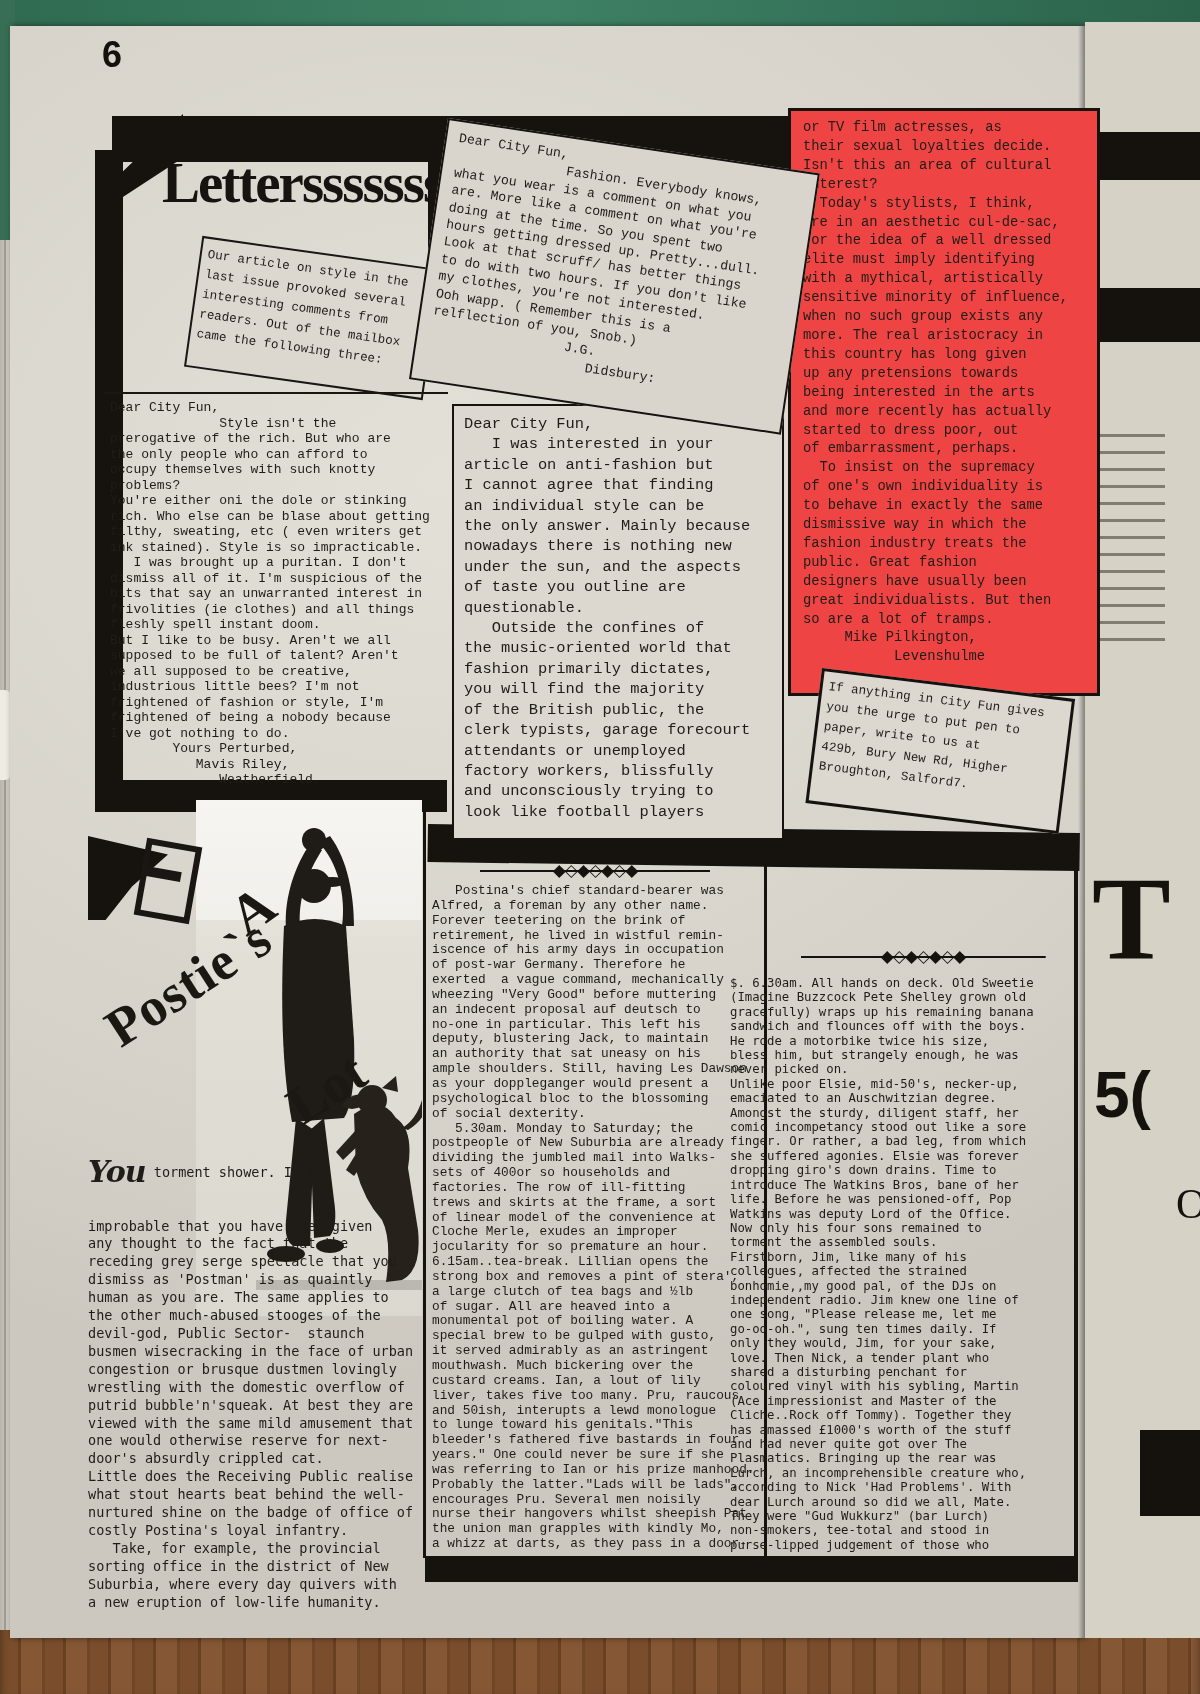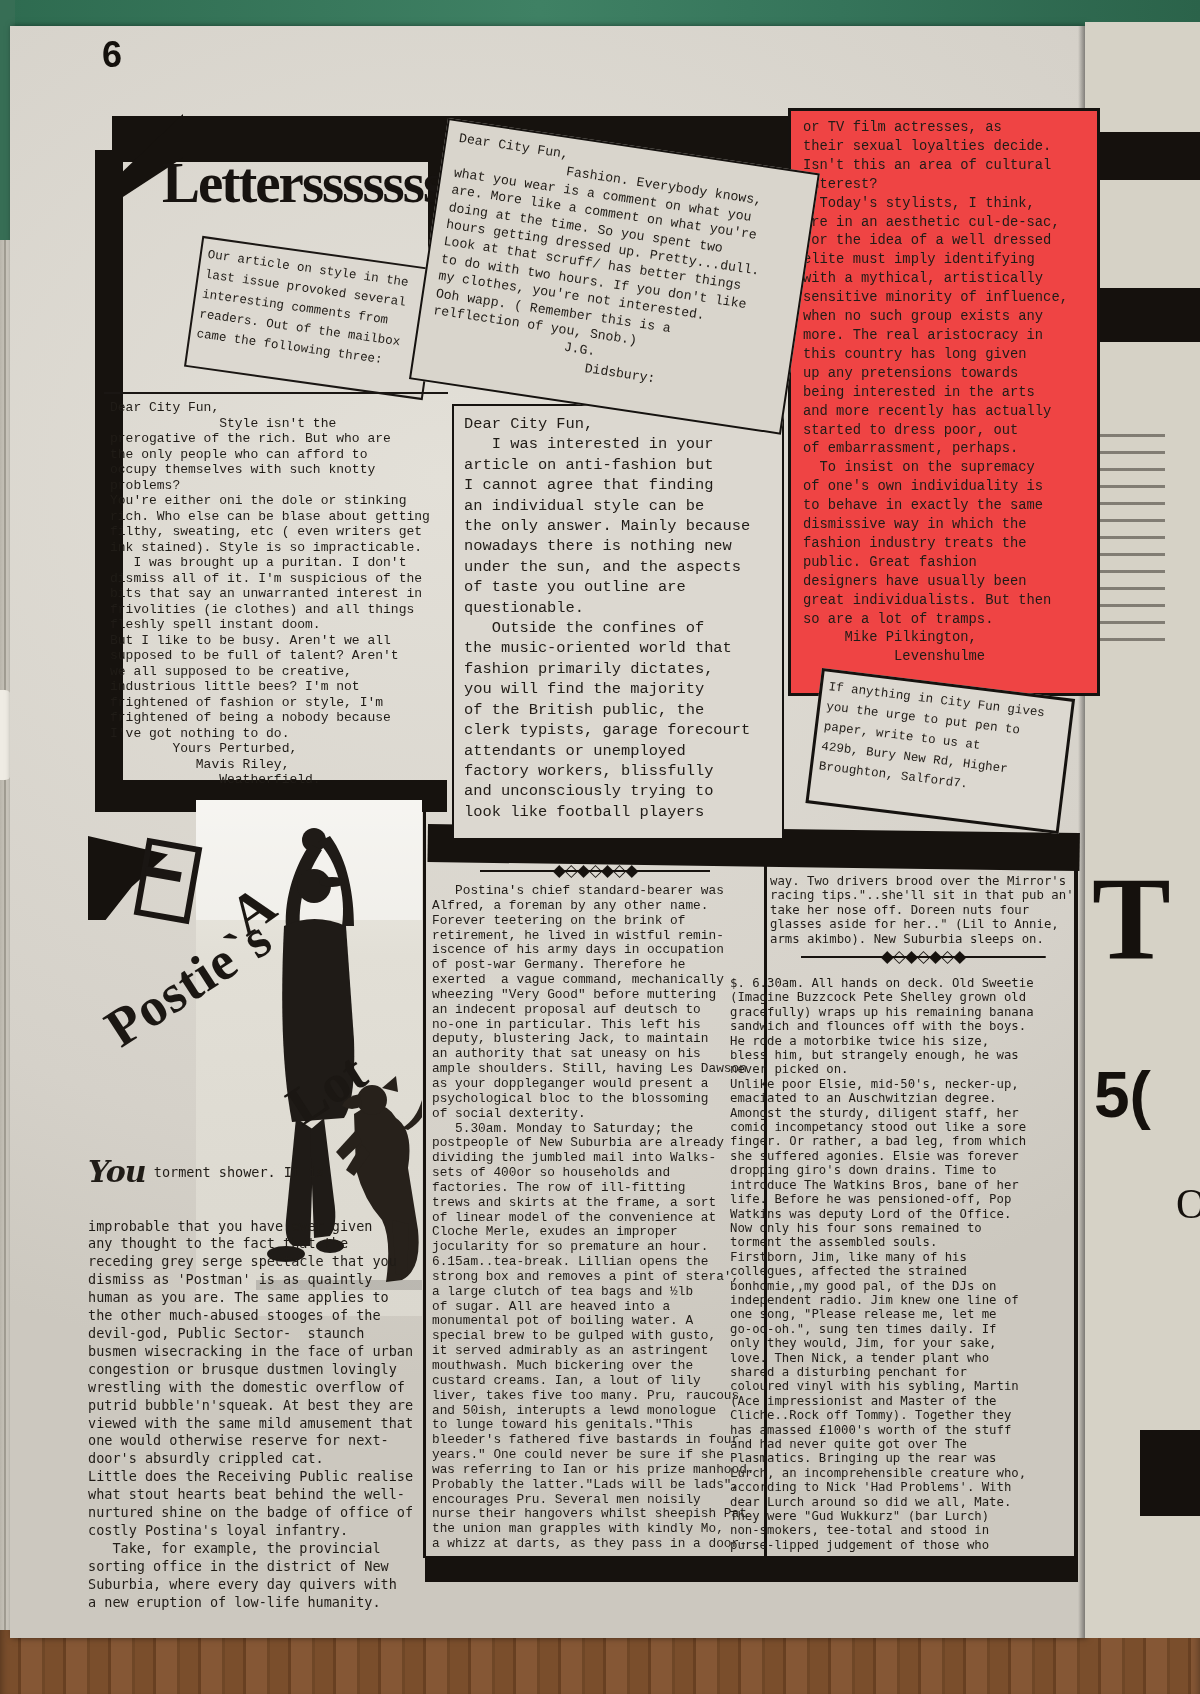--- a/index.html
+++ b/index.html
@@ -335,25 +335,20 @@
 to lunge toward his genitals."This
 bleeder's fathered five bastards in four
 years." One could never be sure if she
 was referring to Ian or his prize manhood.
 Probably the latter."Lads will be lads",
 encourages Pru. Several men noisily
 nurse their hangovers whilst sheepish Pat
 the union man grapples with kindly Mo,
 a whizz at darts, as they pass in a door-</div>
 
-  <div class="tw mono2 col3a-text">way. Two drivers brood over the Mirror's
-racing tips."..she'll sit in that pub an'
-take her nose off. Doreen nuts four
-glasses aside for her.." (Lil to Annie,
-arms akimbo). New Suburbia sleeps on.</div>
   <div class="divider div-col3">◆◇◆◇◆◇◆</div>
   <div class="tw mono2 col3b-text">$. 6.30am. All hands on deck. Old Sweetie
 (Imagine Buzzcock Pete Shelley grown old
 gracefully) wraps up his remaining banana
 sandwich and flounces off with the boys.
 He rode a motorbike twice his size,
 bless him, but strangely enough, he was
 never picked on.
 Unlike poor Elsie, mid-50's, necker-up,
 emaciated to an Auschwitzian degree.

